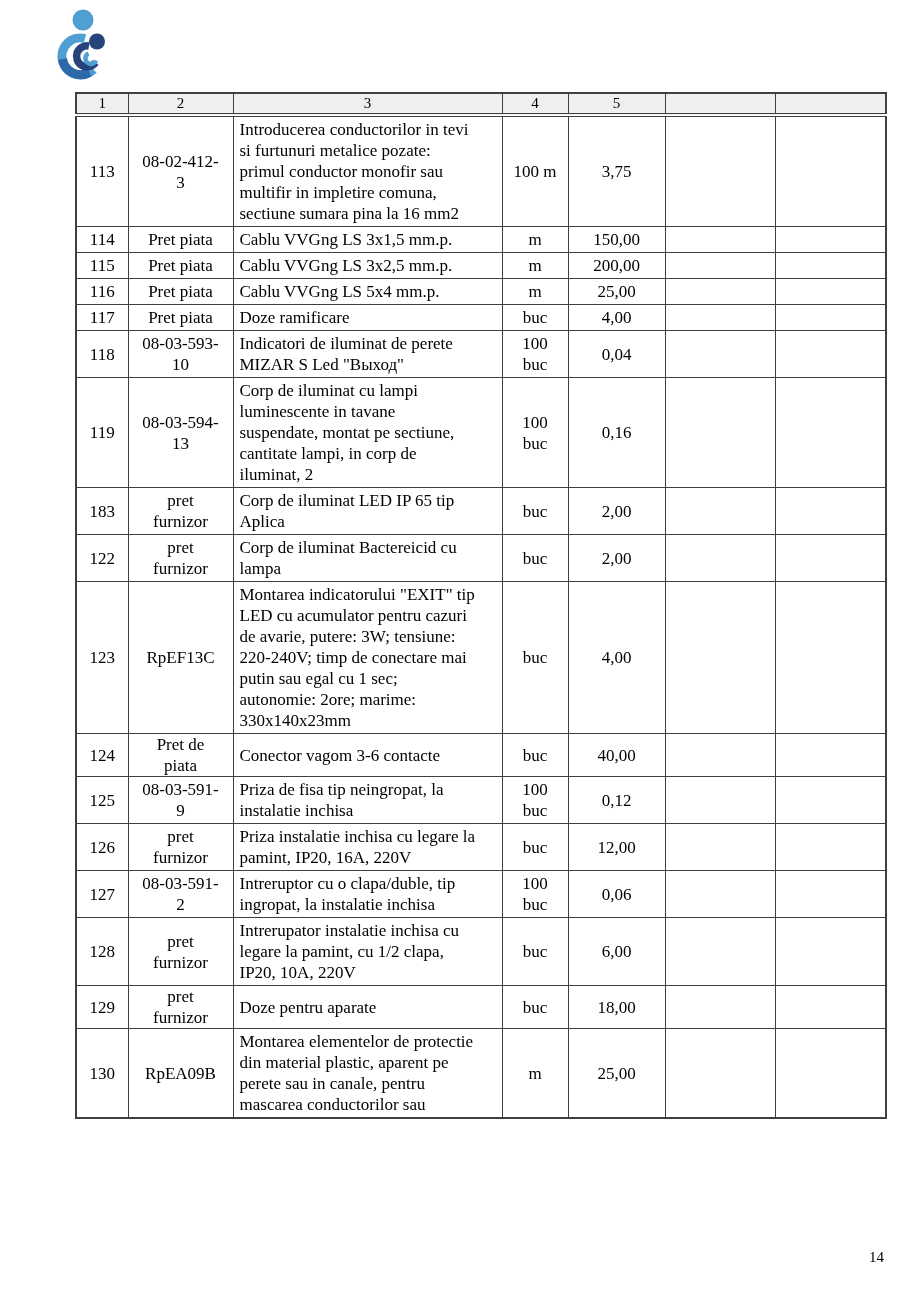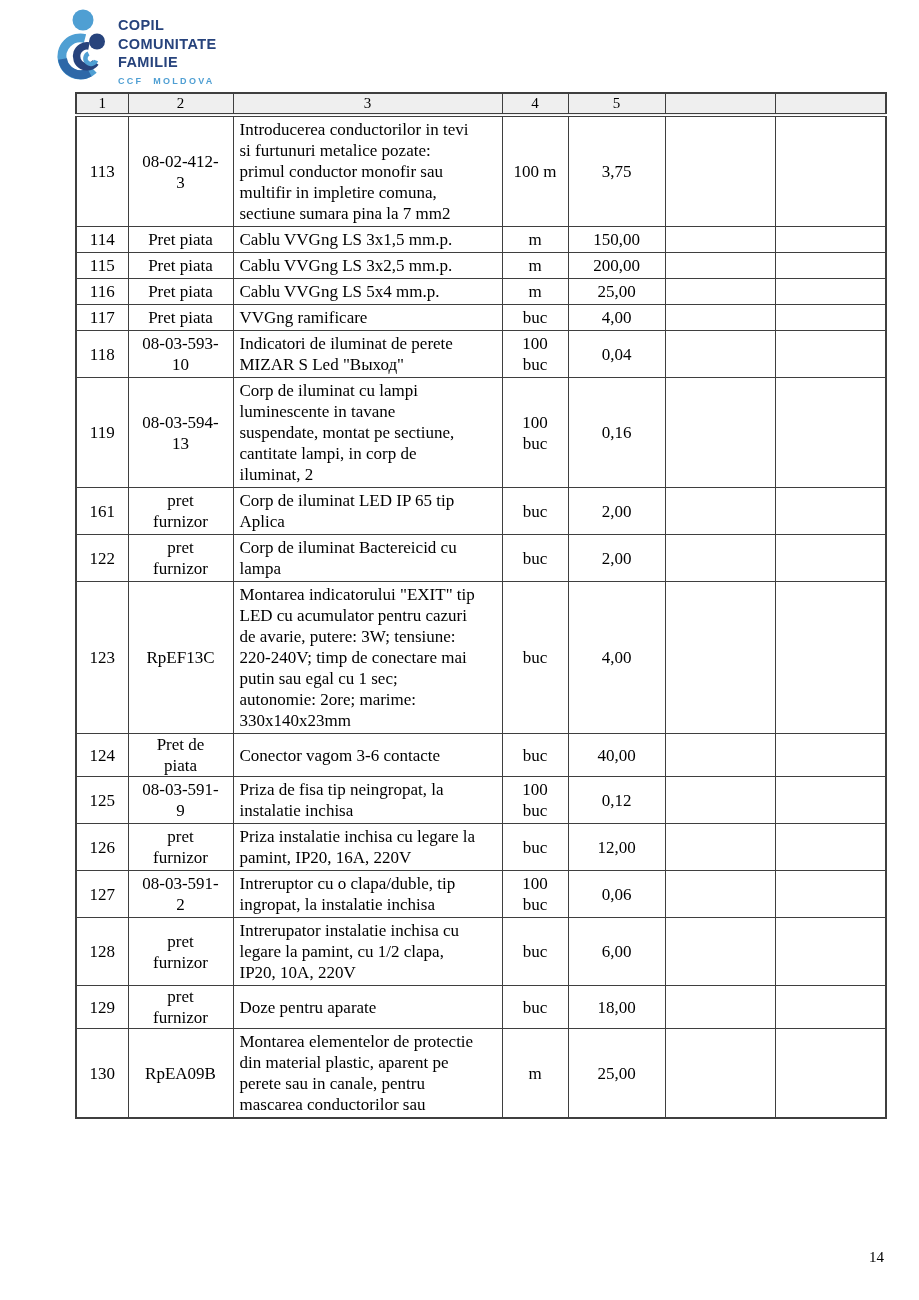--- a/index.html
+++ b/index.html
@@ -45,26 +45,20 @@
     <path d="M 29 30.5 A 18.5 18.5 0 1 0 37.5 61.5" fill="none" stroke="#4f9fd3" stroke-width="9"></path>
 
     <path d="M 6.5 51 A 18.5 18.5 0 0 0 33.5 64.5" fill="none" stroke="#2d68a8" stroke-width="9"></path>
 
     <path d="M 33 38 A 10.5 10.5 0 1 0 39.5 54.5" fill="none" stroke="#27437c" stroke-width="7.5"></path>
 
     <path d="M 32.5 45.5 A 5.5 5.5 0 1 0 40 52.5" fill="none" stroke="#4f9fd3" stroke-width="4.5"></path>
 
     <circle cx="41" cy="33.5" r="8" fill="#27437c"></circle>
   </svg>
-  <div class="logo-text">
-    <div class="logo-line">COPIL</div>
-    <div class="logo-line">COMUNITATE</div>
-    <div class="logo-line">FAMILIE</div>
-    <div class="logo-tagline">CCF MOLDOVA</div>
-  </div>
 </div>
 
 <table class="doc">
   <colgroup>
     <col style="width:52px">
       <col style="width:105px">
       <col style="width:269px">
     <col style="width:66px">
       <col style="width:97px">
       <col style="width:110px">
@@ -78,21 +72,21 @@
       <th>4</th>
       <th>5</th>
       <th></th>
       <th></th>
     </tr>
   </thead>
   <tbody id="table-body">
   <tr>
     <td class="c1">113</td>
     <td class="c2">08-02-412-3</td>
-    <td class="c3">Introducerea conductorilor in tevi si furtunuri metalice pozate: primul conductor monofir sau multifir in impletire comuna, sectiune sumara pina la 7 mm2</td>
+    <td class="c3">Introducerea conductorilor in tevi si furtunuri metalice pozate: primul conductor monofir sau multifir in impletire comuna, sectiune sumara pina la 16 mm2</td>
     <td class="c4">100 m</td>
     <td class="c5">3,75</td>
     <td class="c6"></td>
     <td class="c7"></td>
   </tr>
 
   <tr>
     <td class="c1">114</td>
     <td class="c2">Pret piata</td>
     <td class="c3">Cablu VVGng LS 3x1,5 mm.p.</td>
@@ -118,21 +112,21 @@
     <td class="c3">Cablu VVGng LS 5x4 mm.p.</td>
     <td class="c4">m</td>
     <td class="c5">25,00</td>
     <td class="c6"></td>
     <td class="c7"></td>
   </tr>
 
   <tr>
     <td class="c1">117</td>
     <td class="c2">Pret piata</td>
-    <td class="c3">VVGng ramificare</td>
+    <td class="c3">Doze ramificare</td>
     <td class="c4">buc</td>
     <td class="c5">4,00</td>
     <td class="c6"></td>
     <td class="c7"></td>
   </tr>
 
   <tr>
     <td class="c1">118</td>
     <td class="c2">08-03-593-10</td>
     <td class="c3">Indicatori de iluminat de perete MIZAR S Led "Выход"</td>
@@ -147,21 +141,21 @@
     <td class="c2">08-03-594-13</td>
     <td class="c3">Corp de iluminat cu lampi luminescente in tavane suspendate, montat pe sectiune, cantitate lampi, in corp de iluminat, 2</td>
     <td class="c4">100 buc</td>
     <td class="c5">0,16</td>
     <td class="c6"></td>
     <td class="c7"></td>
   </tr>
 
 
   <tr>
-    <td class="c1">161</td>
+    <td class="c1">183</td>
     <td class="c2">pret furnizor</td>
     <td class="c3">Corp de iluminat LED IP 65 tip Aplica</td>
     <td class="c4">buc</td>
     <td class="c5">2,00</td>
     <td class="c6"></td>
     <td class="c7"></td>
   </tr>
 
   <tr>
     <td class="c1">122</td>

